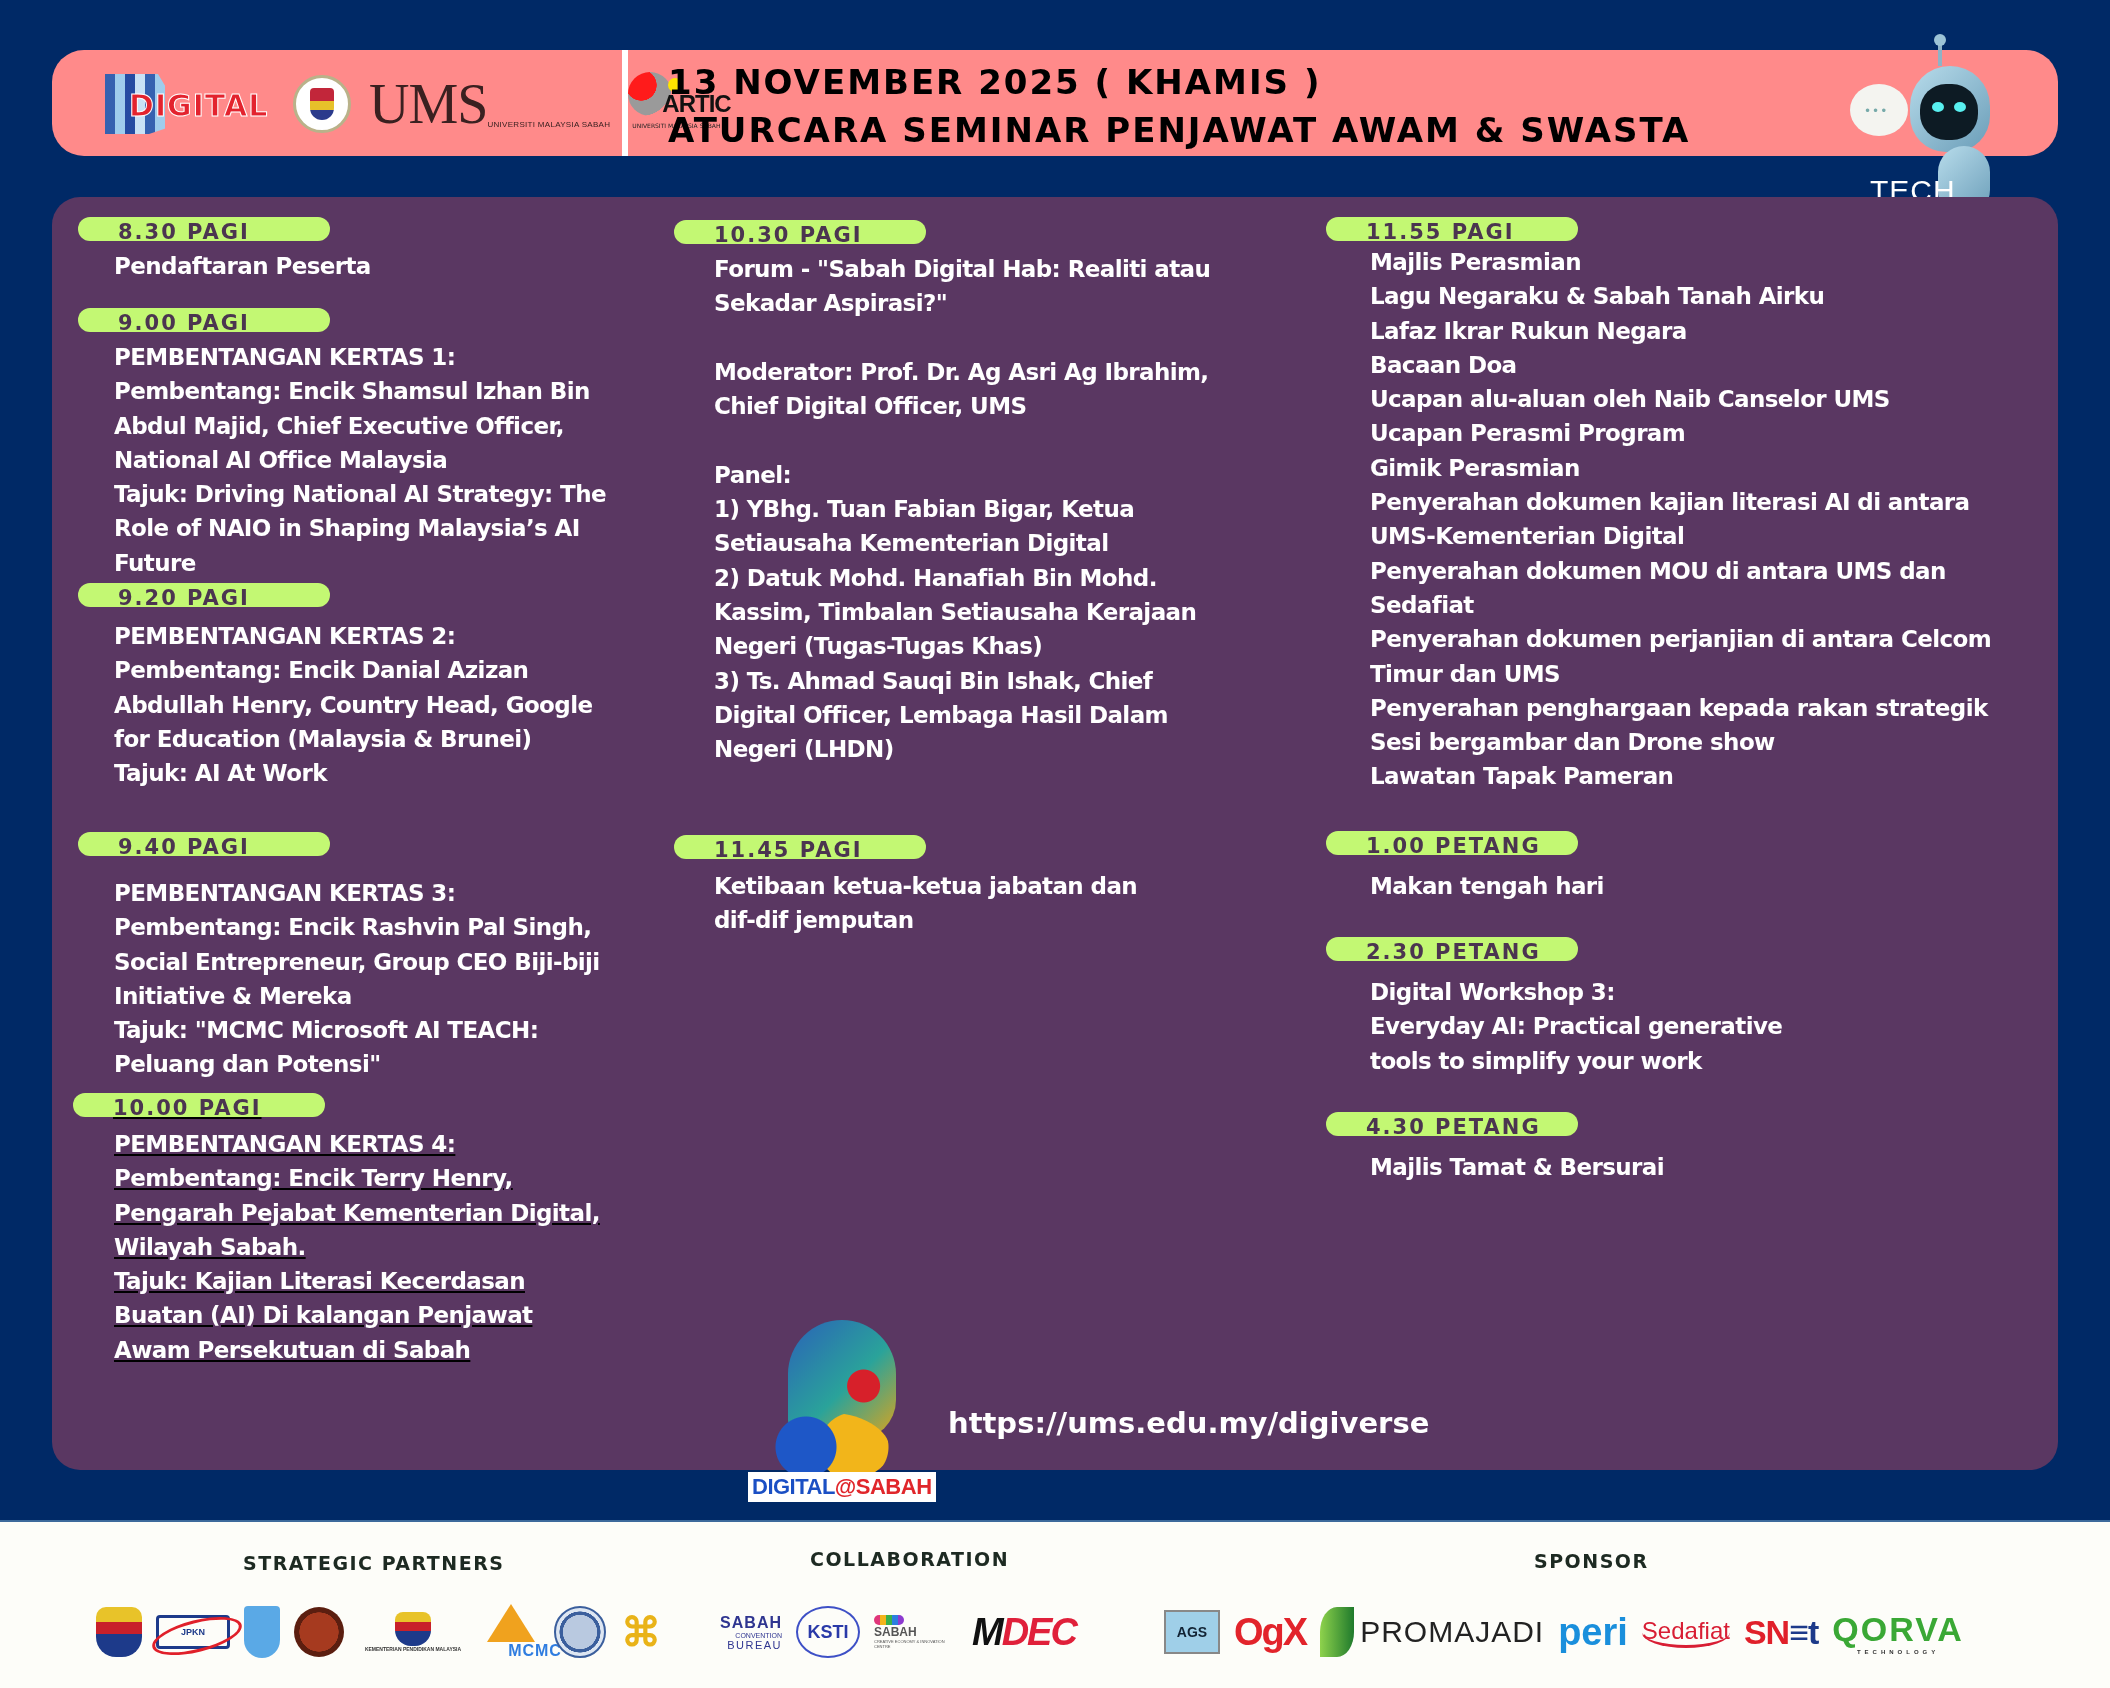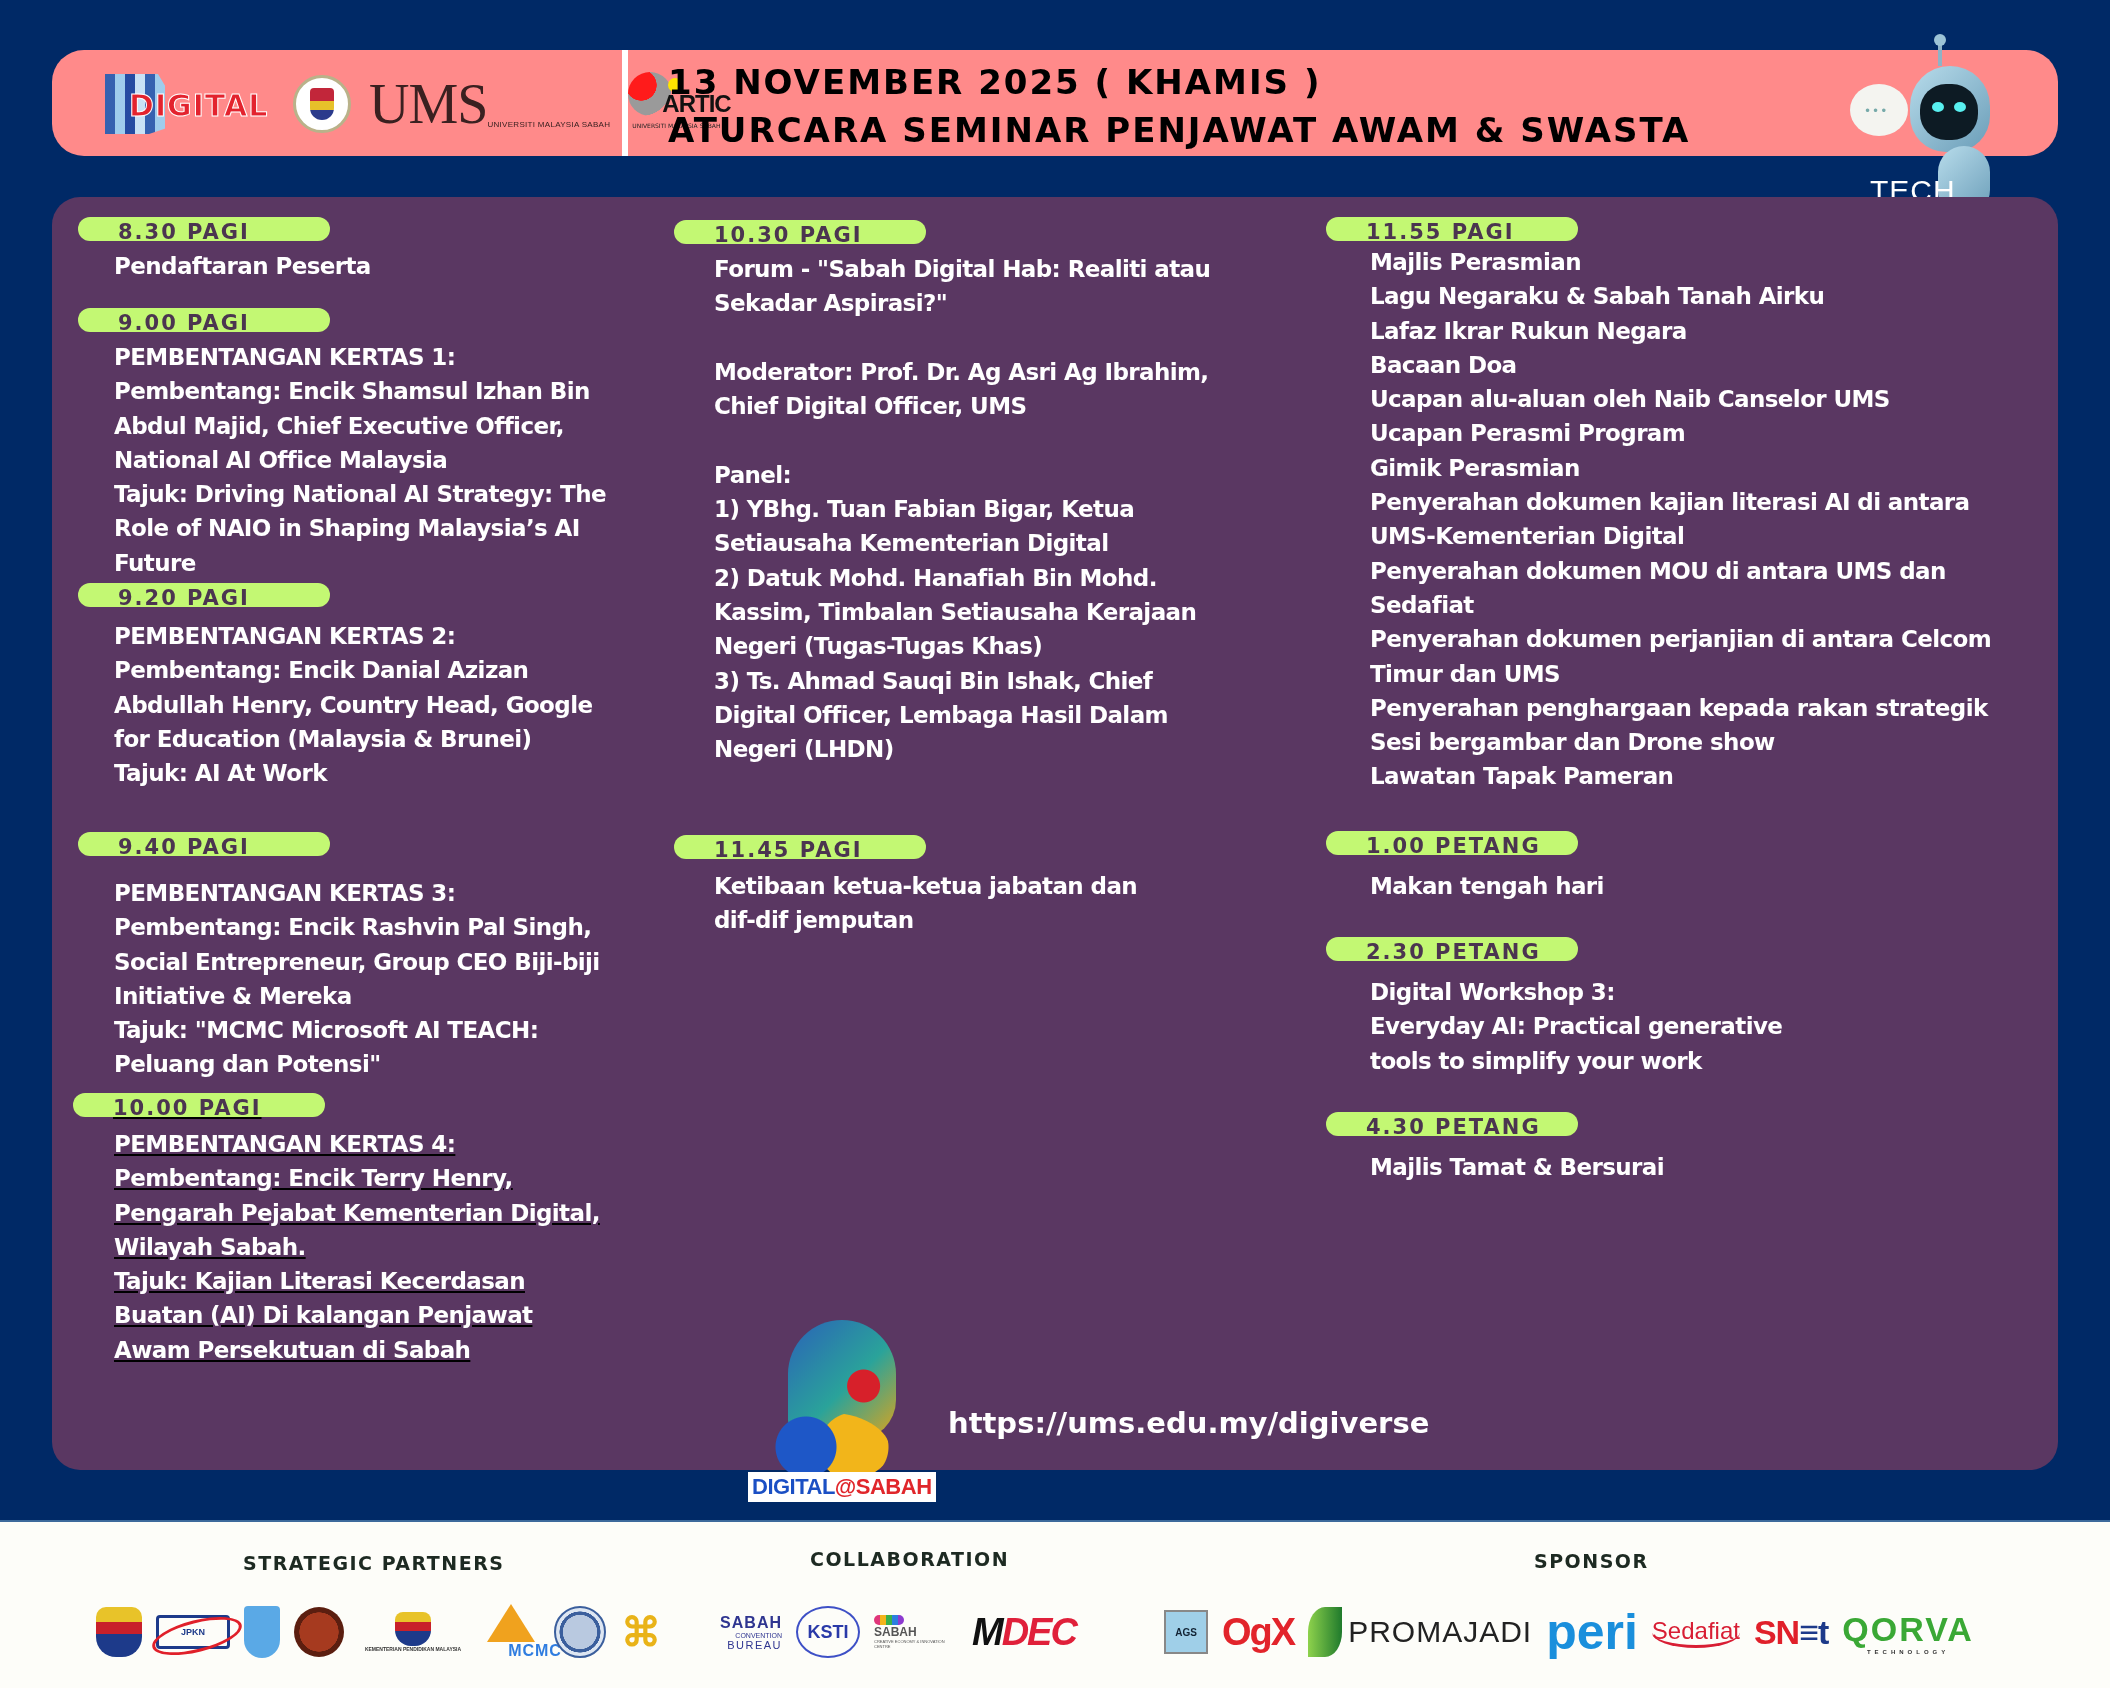--- a/index.html
+++ b/index.html
@@ -134,25 +134,25 @@
   .lg-scb .a { font-size: 16px; letter-spacing: 1px; }
   .lg-scb .b { font-size: 7px; font-weight: normal; }
   .lg-scb .c { font-size: 11px; letter-spacing: 1.5px; font-weight: normal; }
   .lg-ksti { width: 64px; height: 52px; color: #2a3aa8; font-size: 18px; border: 2px solid #3e50c6; border-radius: 50%; }
   .lg-scic { width: 84px; height: 40px; color: #555; font-size: 12px; flex-direction: column; align-items: flex-start; }
   .lg-scic .dots { height: 10px; width: 30px; background: linear-gradient(90deg,#e0367a 0 20%,#f3b41a 20% 40%,#3ab04a 40% 60%,#2c7fe0 60% 80%,#8d3ad0 80%); border-radius: 5px; }
   .lg-mdec { font-size: 38px; font-style: italic; letter-spacing: -2px; }
   .lg-mdec .m { color: #111; }
   .lg-mdec .d { color: #e0203a; }
 
-  .lg-ags { width: 44px; height: 44px; border: 2px solid #888; background: #9fcfe8; font-size: 10px; color: #123; }
+  .lg-ags { width: 56px; height: 44px; border: 2px solid #888; background: #9fcfe8; font-size: 14px; color: #123; }
   .lg-ogx { color: #e2242b; font-size: 38px; letter-spacing: -2px; }
   .lg-proma { font-size: 30px; color: #222; font-weight: normal; letter-spacing: 1px; }
   .lg-proma .leaf { display: inline-block; width: 34px; height: 50px; border-radius: 50% 0 50% 0; background: linear-gradient(90deg,#8ed24c,#1f7a2c); margin-right: 6px; vertical-align: middle; }
-  .lg-peri { color: #1a8fdc; font-size: 50px; }
+  .lg-peri { color: #1a8fdc; font-size: 38px; }
   .lg-seda { color: #d81e34; font-size: 24px; font-weight: normal; border-bottom: 3px solid #d81e34; border-radius: 0 0 50% 50%; }
   .lg-snt { color: #e0202a; font-size: 34px; letter-spacing: -1px; }
   .lg-snt .b { color: #1d3a8a; }
   .lg-qorva { color: #3aa835; font-size: 34px; flex-direction: column; letter-spacing: 2px; }
   .lg-qorva .t { font-size: 6px; color: #333; letter-spacing: 4px; }
 </style>
 </head>
 <body>
 
 <div class="header"></div>

